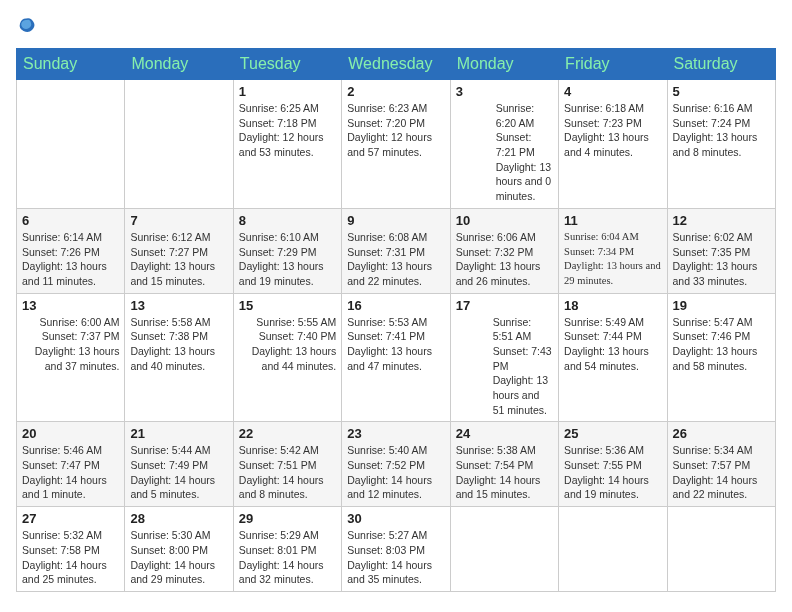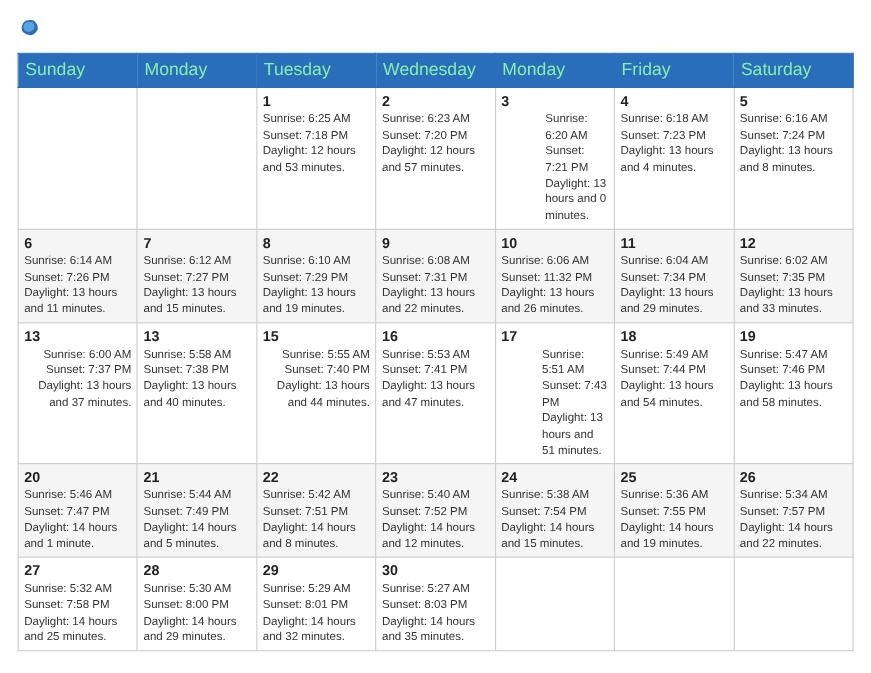--- a/index.html
+++ b/index.html
@@ -180,26 +180,26 @@
         </td>
         <td>
           <span class="day-number">9</span>
           <div class="day-info" style="white-space: pre-line;">Sunrise: 6:08 AM
 Sunset: 7:31 PM
 Daylight: 13 hours and 22 minutes.</div>
         </td>
         <td>
           <span class="day-number">10</span>
           <div class="day-info" style="white-space: pre-line;">Sunrise: 6:06 AM
-Sunset: 11:32 PM
+Sunset: 7:32 PM
 Daylight: 13 hours and 26 minutes.</div>
         </td>
         <td>
           <span class="day-number">11</span>
-          <div class="day-info" style="white-space: pre-line;">Sunrise: 6:04 AM
+          <div class="day-info" style="white-space: pre-line; font-family: Liberation Serif, serif;">Sunrise: 6:04 AM
 Sunset: 7:34 PM
 Daylight: 13 hours and 29 minutes.</div>
         </td>
         <td>
           <span class="day-number">12</span>
           <div class="day-info" style="white-space: pre-line;">Sunrise: 6:02 AM
 Sunset: 7:35 PM
 Daylight: 13 hours and 33 minutes.</div>
         </td>
       </tr>

